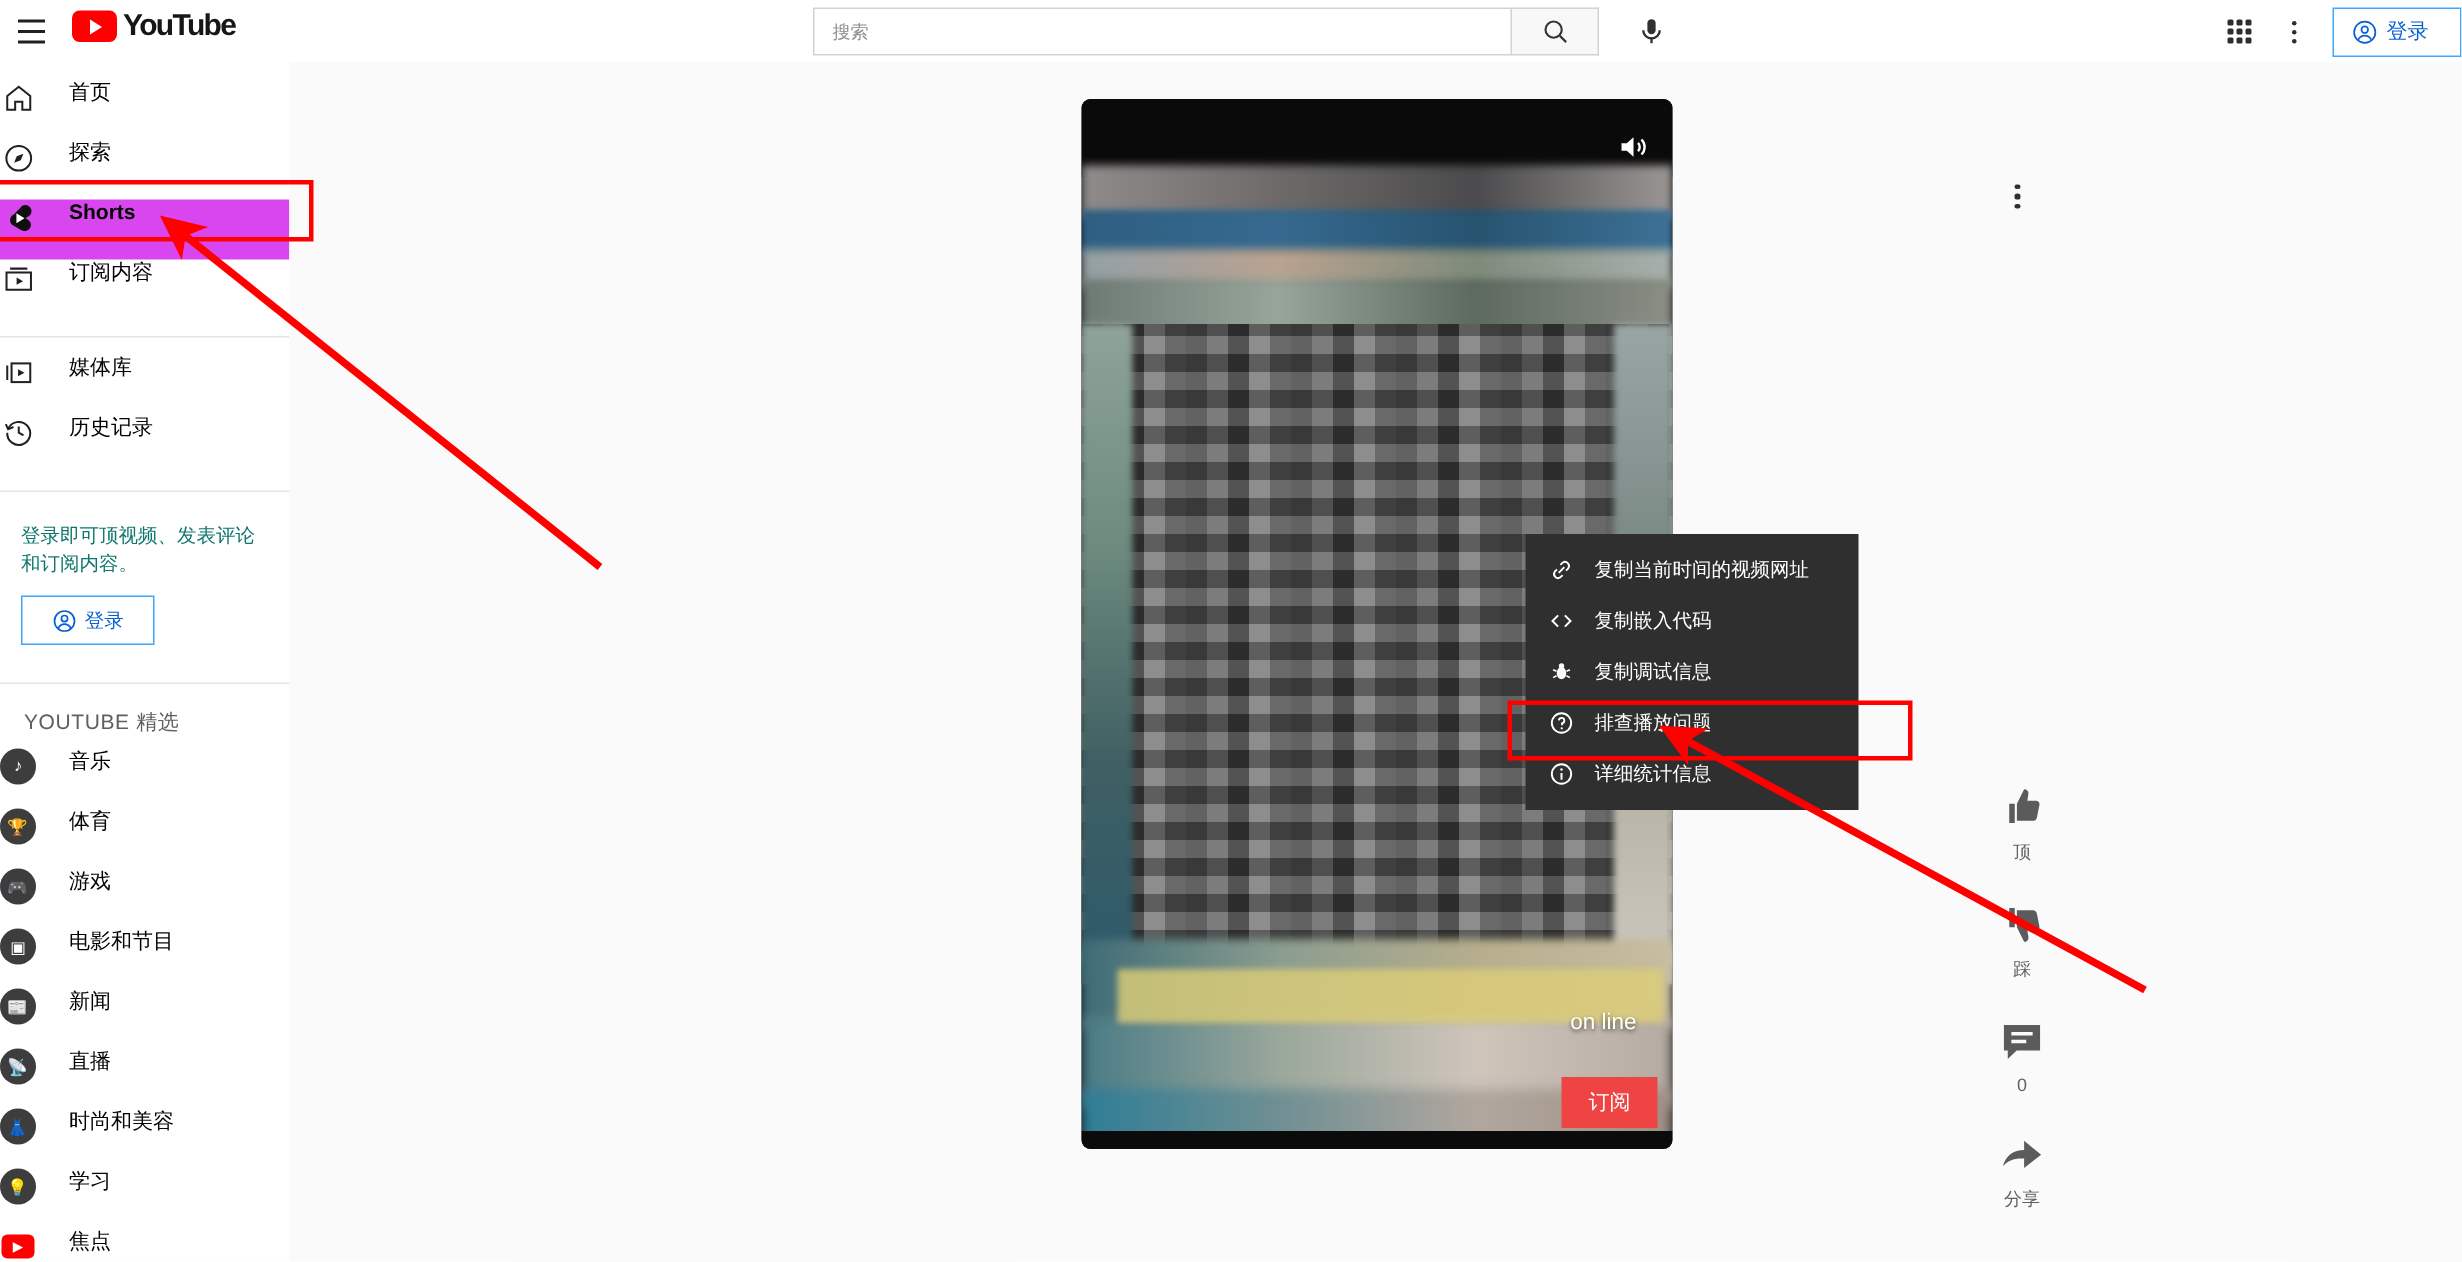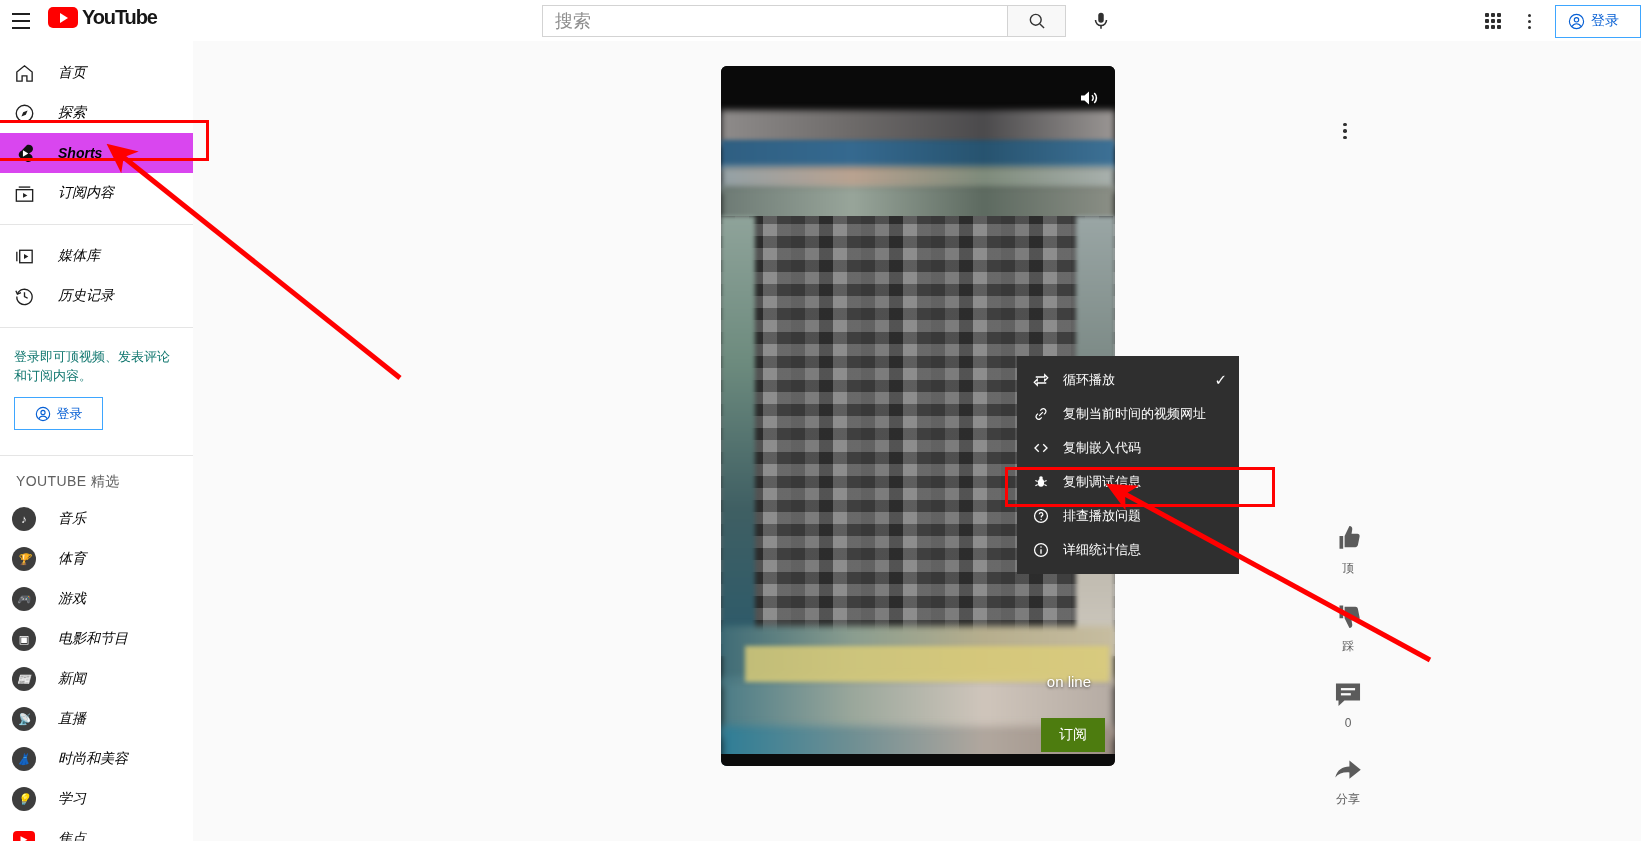--- a/index.html
+++ b/index.html
@@ -21,21 +21,21 @@
   .logo-wrap { position: absolute; left: 48px; top: 6px; display: flex; align-items: center; gap: 4px; cursor: pointer; }
   .yt-play { width: 30px; height: 21px; background: #ff0000; border-radius: 5px;
     display: flex; align-items: center; justify-content: center; }
   .yt-play::after { content: ""; border-left: 8px solid #fff; border-top: 5px solid transparent;
     border-bottom: 5px solid transparent; margin-left: 2px; }
   .yt-word { font-size: 20px; font-weight: bold; color: #161616; letter-spacing: -1.1px; }
 
   #searchzone { position: absolute; left: 542px; top: 4px; display: flex; align-items: center; }
   .search-box { width: 466px; height: 32px; border: 1px solid #d3d3d3; background: #fff;
     display: flex; align-items: center; padding-left: 12px; }
-  .search-box input { border: none; outline: none; width: 100%; font-size: 18px; color: #222;
+  .search-box input { border: none; outline: none; width: 100%; font-size: 12px; color: #222;
     font-family: "Liberation Sans", sans-serif; background: transparent; }
   .search-box input::placeholder { color: #8d8d8d; }
   .search-btn { width: 58px; height: 32px; border: 1px solid #d3d3d3; border-left: none;
     background: #f8f8f8; display: flex; align-items: center; justify-content: center; cursor: pointer; }
   .mic-btn { margin-left: 18px; width: 34px; height: 34px; display: flex; align-items: center;
     justify-content: center; cursor: pointer; }
 
   #topright { position: absolute; right: 0px; top: 4px; display: flex; align-items: center; height: 34px; }
   .apps-btn { width: 36px; height: 34px; display: flex; align-items: center; justify-content: center; cursor: pointer; }
   .grid9 { width: 16px; height: 16px; display: grid; grid-template-columns: repeat(3,1fr);
@@ -44,21 +44,21 @@
   .kebab-btn { width: 36px; height: 34px; display: flex; flex-direction: column; align-items: center;
     justify-content: center; gap: 3px; cursor: pointer; }
   .kebab-btn i { width: 3px; height: 3px; border-radius: 50%; background: #2e2e2e; display: block; }
   .signin-top { margin-left: 8px; height: 33px; min-width: 86px; border: 1px solid #3ea6ff;
     color: #065fd4; background: #fff; display: flex; align-items: center; gap: 6px;
     padding: 0 12px; font-size: 14px; cursor: pointer; white-space: nowrap; overflow: hidden; }
 
   
   #sidebar { position: absolute; left: 0; top: 41px; width: 193px; height: 800px;
     background: #fff; overflow: hidden; }
-  .nav-item { display: flex; align-items: center; height: 40px; padding-left: 12px; cursor: pointer; font-style: italic; }
+  .nav-item { display: flex; height: 40px; cursor: pointer; }
   .nav-item .ic { width: 24px; height: 24px; display: flex; align-items: center;
     justify-content: center; flex: 0 0 24px; }
   .nav-item .lbl { margin-left: 22px; font-size: 14px; color: #030303; white-space: nowrap; }
   .nav-item.active { background: #d946ef; }
   .nav-item.active .lbl { font-weight: bold; }
   .sep { height: 1px; background: #e5e5e5; margin: 11px 0; }
   .signin-block { padding: 8px 14px 14px 14px; }
   .signin-text { font-size: 13px; color: #0f766e; line-height: 19px; }
   .signin-btn { margin-top: 12px; height: 33px; width: 89px; border: 1px solid #3ea6ff;
     display: flex; align-items: center; justify-content: center; gap: 6px; color: #065fd4;
@@ -76,21 +76,21 @@
   #video .frame { position: absolute; inset: 0; }
 
   
   .px { position: absolute; }
   .vol-icon { position: absolute; right: 12px; top: 18px; width: 28px; height: 28px;
     display: flex; align-items: center; justify-content: center; z-index: 6; cursor: pointer; }
   .caption-band { position: absolute; left: 24px; right: 6px; top: 580px; height: 36px;
     background: rgba(220,205,120,.82); filter: blur(2px); }
   .cap-text { position: absolute; right: 24px; top: 607px; color: #fff; font-size: 15px;
     z-index: 7; text-shadow: 0 1px 3px rgba(0,0,0,.6); }
-  .subscribe-btn { position: absolute; right: 10px; bottom: 14px; background: #4d7c0f;
+  .subscribe-btn { position: absolute; right: 10px; bottom: 14px; background: #ef4444;
     color: #fff; font-size: 14px; padding: 8px 18px; z-index: 7; cursor: pointer; text-align: center; }
 
   
   .player-kebab { position: absolute; left: 1140px; top: 78px; width: 24px; height: 24px;
     display: flex; flex-direction: column; align-items: center; justify-content: center;
     gap: 3px; cursor: pointer; z-index: 12; }
   .player-kebab i { width: 3.5px; height: 3.5px; border-radius: 50%; background: #303030; }
 
   
   #rail { position: absolute; left: 1115px; top: 480px; width: 80px; z-index: 8; }
@@ -385,30 +385,20 @@
         </svg>
         <span class="rail-lbl">分享</span>
       </div>
     </div>
   </div>
 
   <div id="ctxmenu">
       <div class="mi">
         <span class="mic">
           <svg width="18" height="18" viewBox="0 0 24 24">
-            <polyline points="5,8 17,8 17,5 21,9 17,13 17,10" fill="none" stroke="#fff" stroke-width="1.7"></polyline>
-            <polyline points="19,16 7,16 7,19 3,15 7,11 7,14" fill="none" stroke="#fff" stroke-width="1.7"></polyline>
-          </svg>
-        </span>
-        <span class="mtext">循环播放</span>
-        <span class="check">✓</span>
-      </div>
-      <div class="mi">
-        <span class="mic">
-          <svg width="18" height="18" viewBox="0 0 24 24">
             <path d="M9.5 14.5 14.5 9.5" stroke="#fff" stroke-width="1.7" fill="none"></path>
             <path d="M11 7.5 13 5.5a3.6 3.6 0 0 1 5 5l-2 2" stroke="#fff" stroke-width="1.7" fill="none"></path>
             <path d="M13 16.5 11 18.5a3.6 3.6 0 0 1-5-5l2-2" stroke="#fff" stroke-width="1.7" fill="none"></path>
           </svg>
         </span>
         <span class="mtext">复制当前时间的视频网址</span>
       </div>
       <div class="mi">
         <span class="mic">
           <svg width="18" height="18" viewBox="0 0 24 24">

